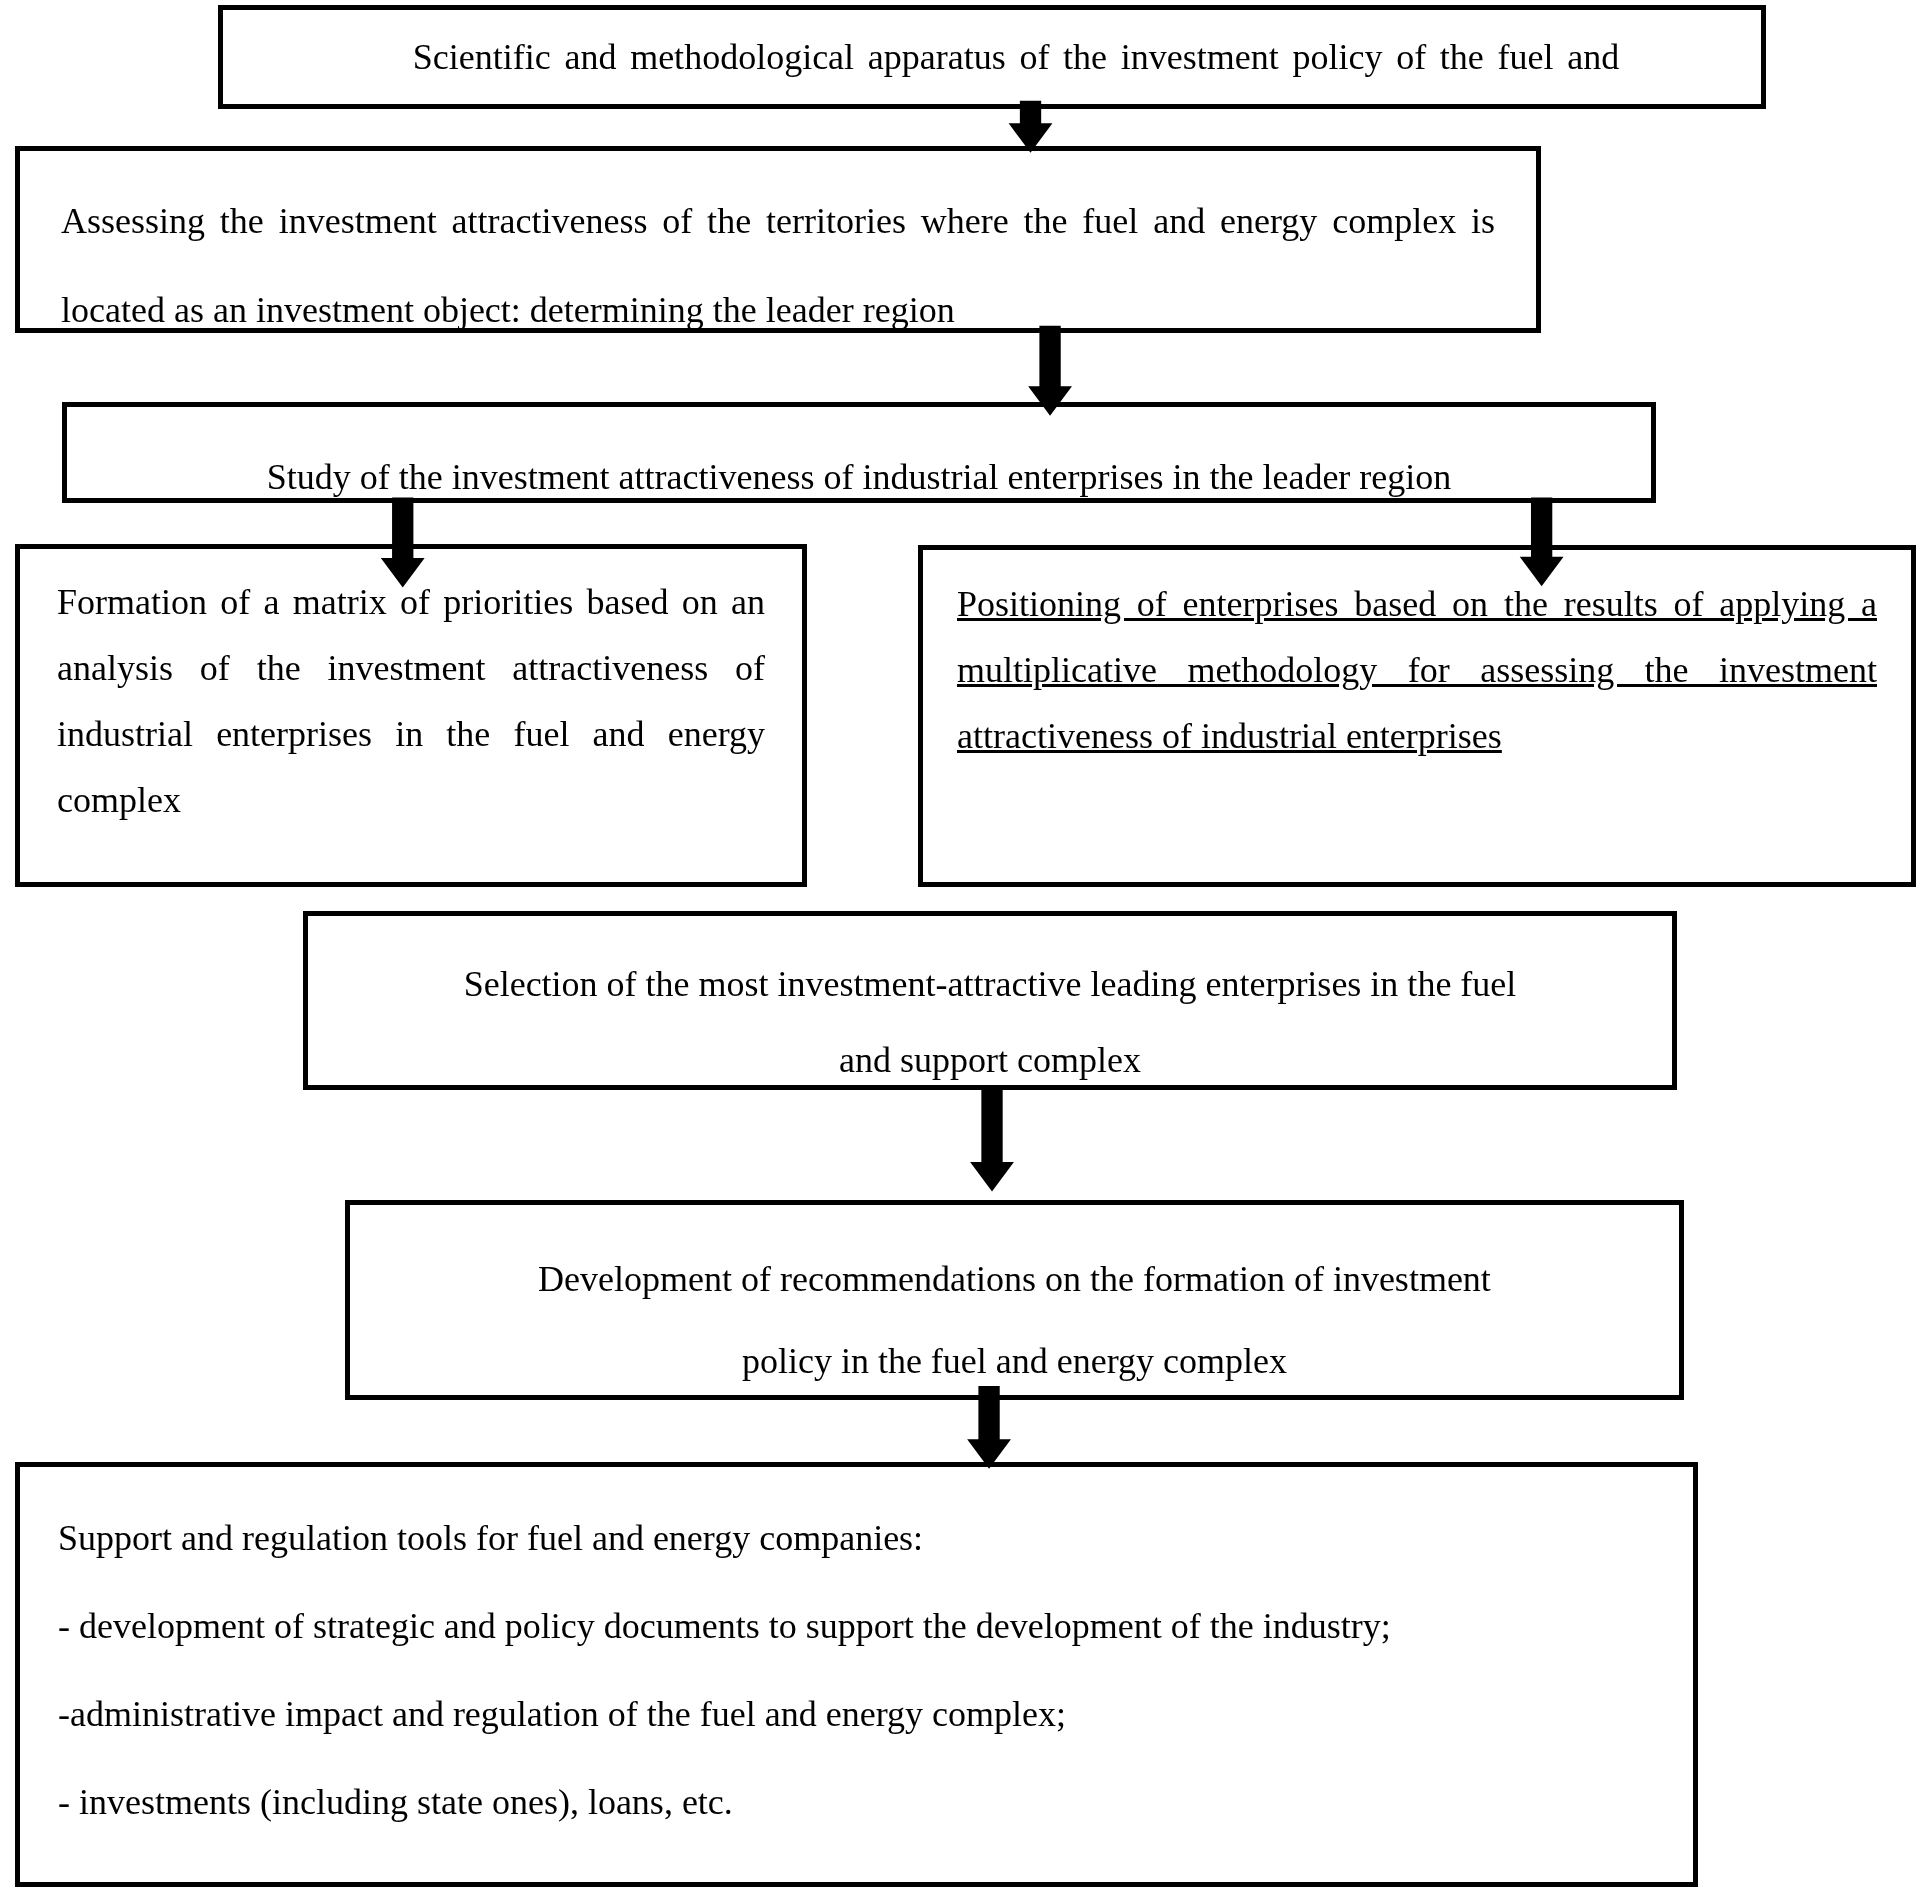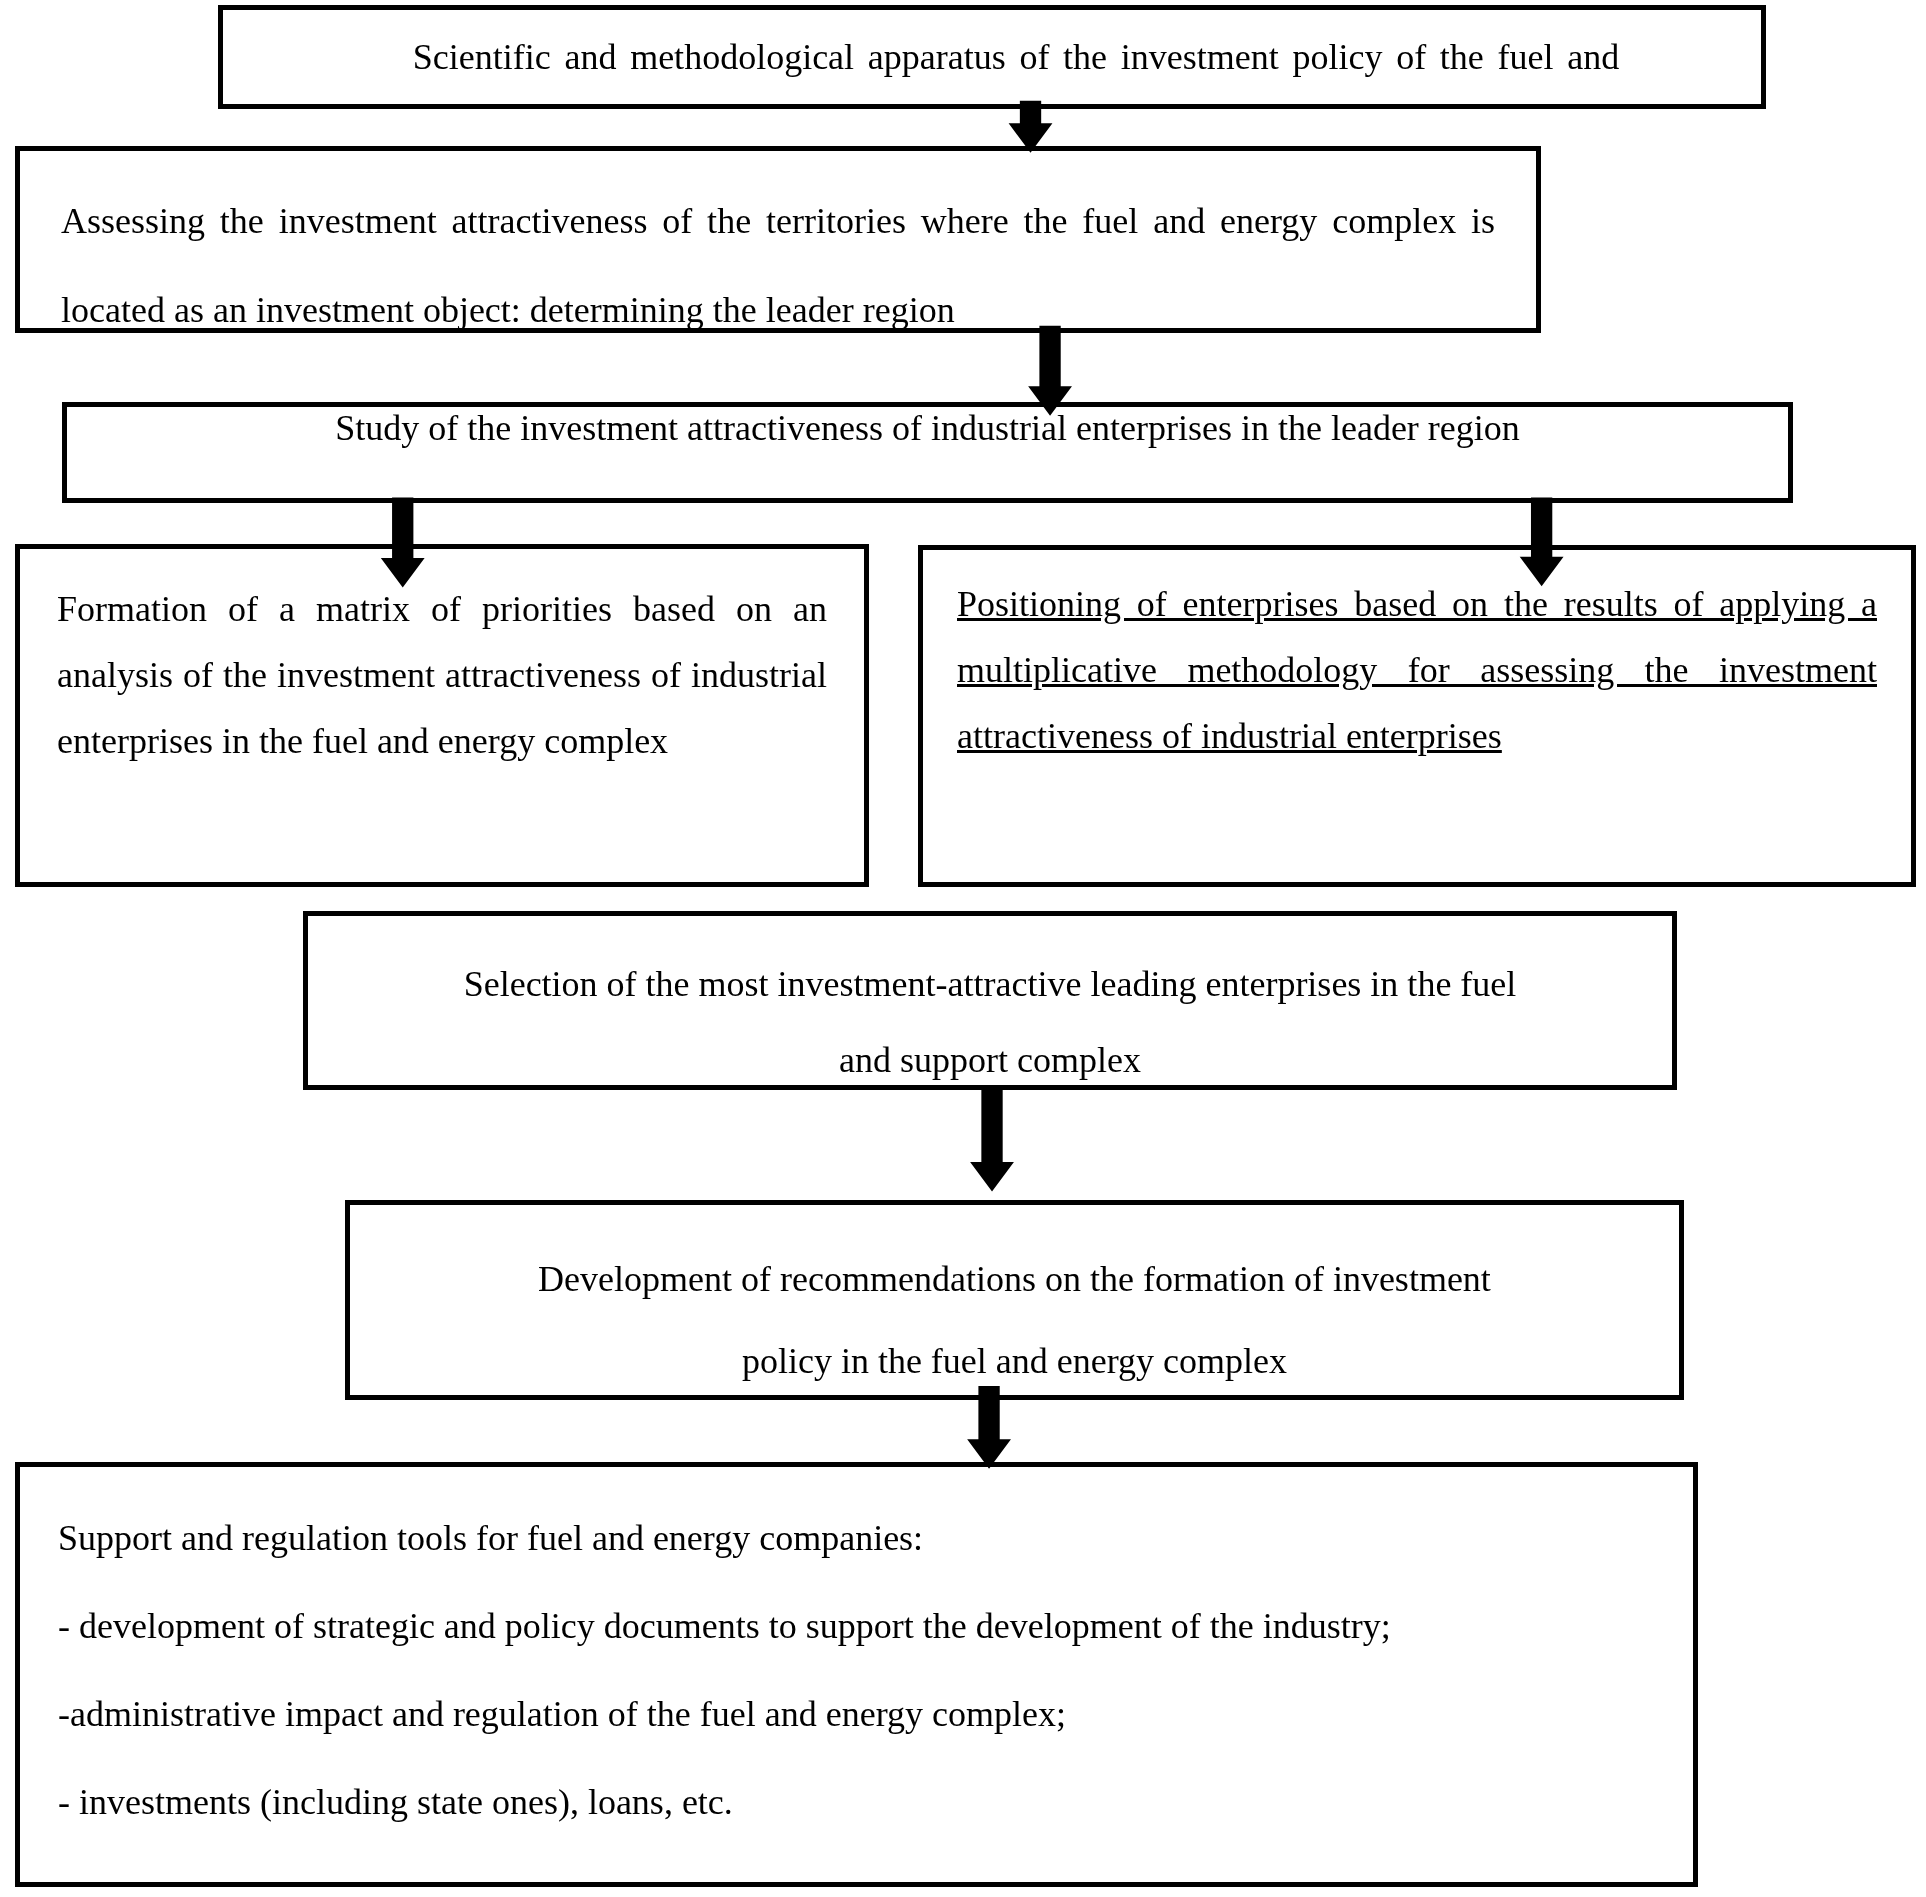--- a/index.html
+++ b/index.html
@@ -33,28 +33,28 @@
   }
   
   #box2 {
     left: 15px; top: 146px; width: 1526px; height: 187px;
     padding: 26px 41px 0 41px;
     text-align: justify;
     line-height: 89px;
   }
   
   #box3 {
-    left: 62px; top: 402px; width: 1731px; height: 101px;
-    display: flex; align-items: flex-start; justify-content: center;
+    left: 62px; top: 402px; width: 1594px; height: 101px;
+    display: flex; align-items: flex-end; justify-content: center;
     text-align: center;
   }
   
   #box-left {
-    left: 15px; top: 544px; width: 854px; height: 343px;
-    padding: 27px 37px 0 37px;
+    left: 15px; top: 544px; width: 792px; height: 343px;
+    padding: 20px 37px 0 37px;
     text-align: justify;
     line-height: 66px;
   }
   
   #box-right {
     left: 918px; top: 545px; width: 998px; height: 342px;
     padding: 21.3px 34px 0 34px;
     text-align: justify;
     line-height: 66px;
     text-decoration: underline;

